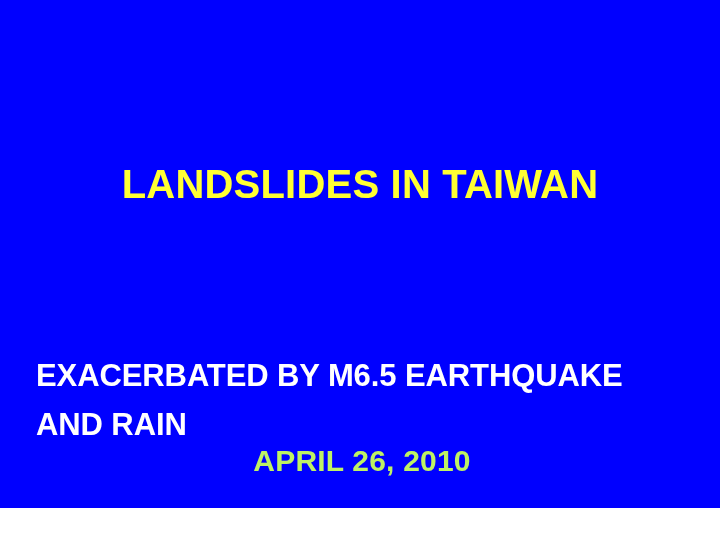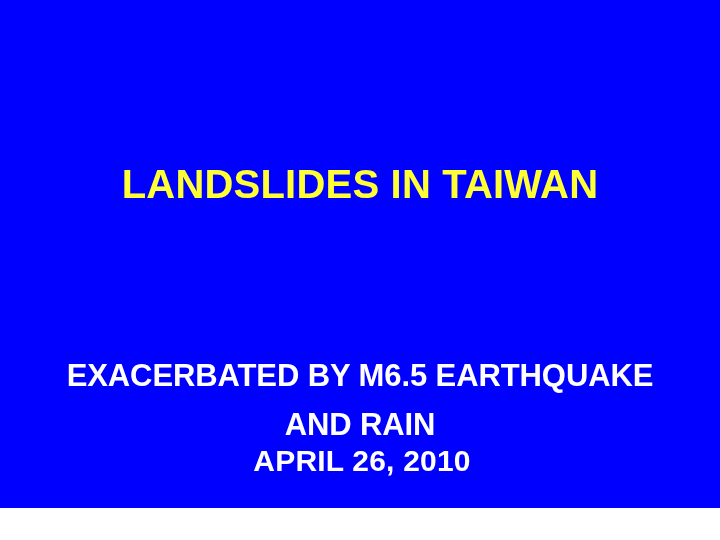--- a/index.html
+++ b/index.html
@@ -39,21 +39,20 @@
     letter-spacing: 0.2px;
     white-space: nowrap;
   }
 
   
   .subtitle-block {
     position: absolute;
     left: 36px;
     top: 357px;
     width: 648px;
-    text-align: center;
   }
   .subtitle-line {
     margin: 0;
     font-size: 31px;
     line-height: 37px;
     font-weight: bold;
     color: #ffffff;
     letter-spacing: -0.1px;
   }
 
@@ -82,16 +81,16 @@
   <div class="title-block">
     <h1 class="slide-title" style="color: rgb(255, 255, 51);">LANDSLIDES IN TAIWAN</h1>
   </div>
 
   <div class="subtitle-block">
     <p class="subtitle-line" style="color: rgb(255, 255, 255);">EXACERBATED BY M6.5 EARTHQUAKE</p>
     <p class="subtitle-line" style="color: rgb(255, 255, 255); margin-top: 12px;">AND RAIN</p>
   </div>
 
   <div class="date-block">
-    <p class="slide-date" style="color: #ffffff;">APRIL 26, 2010</p>
+    <p class="slide-date" style="color: #bef264;">APRIL 26, 2010</p>
   </div>
 
 </div>
 
 </body></html>

